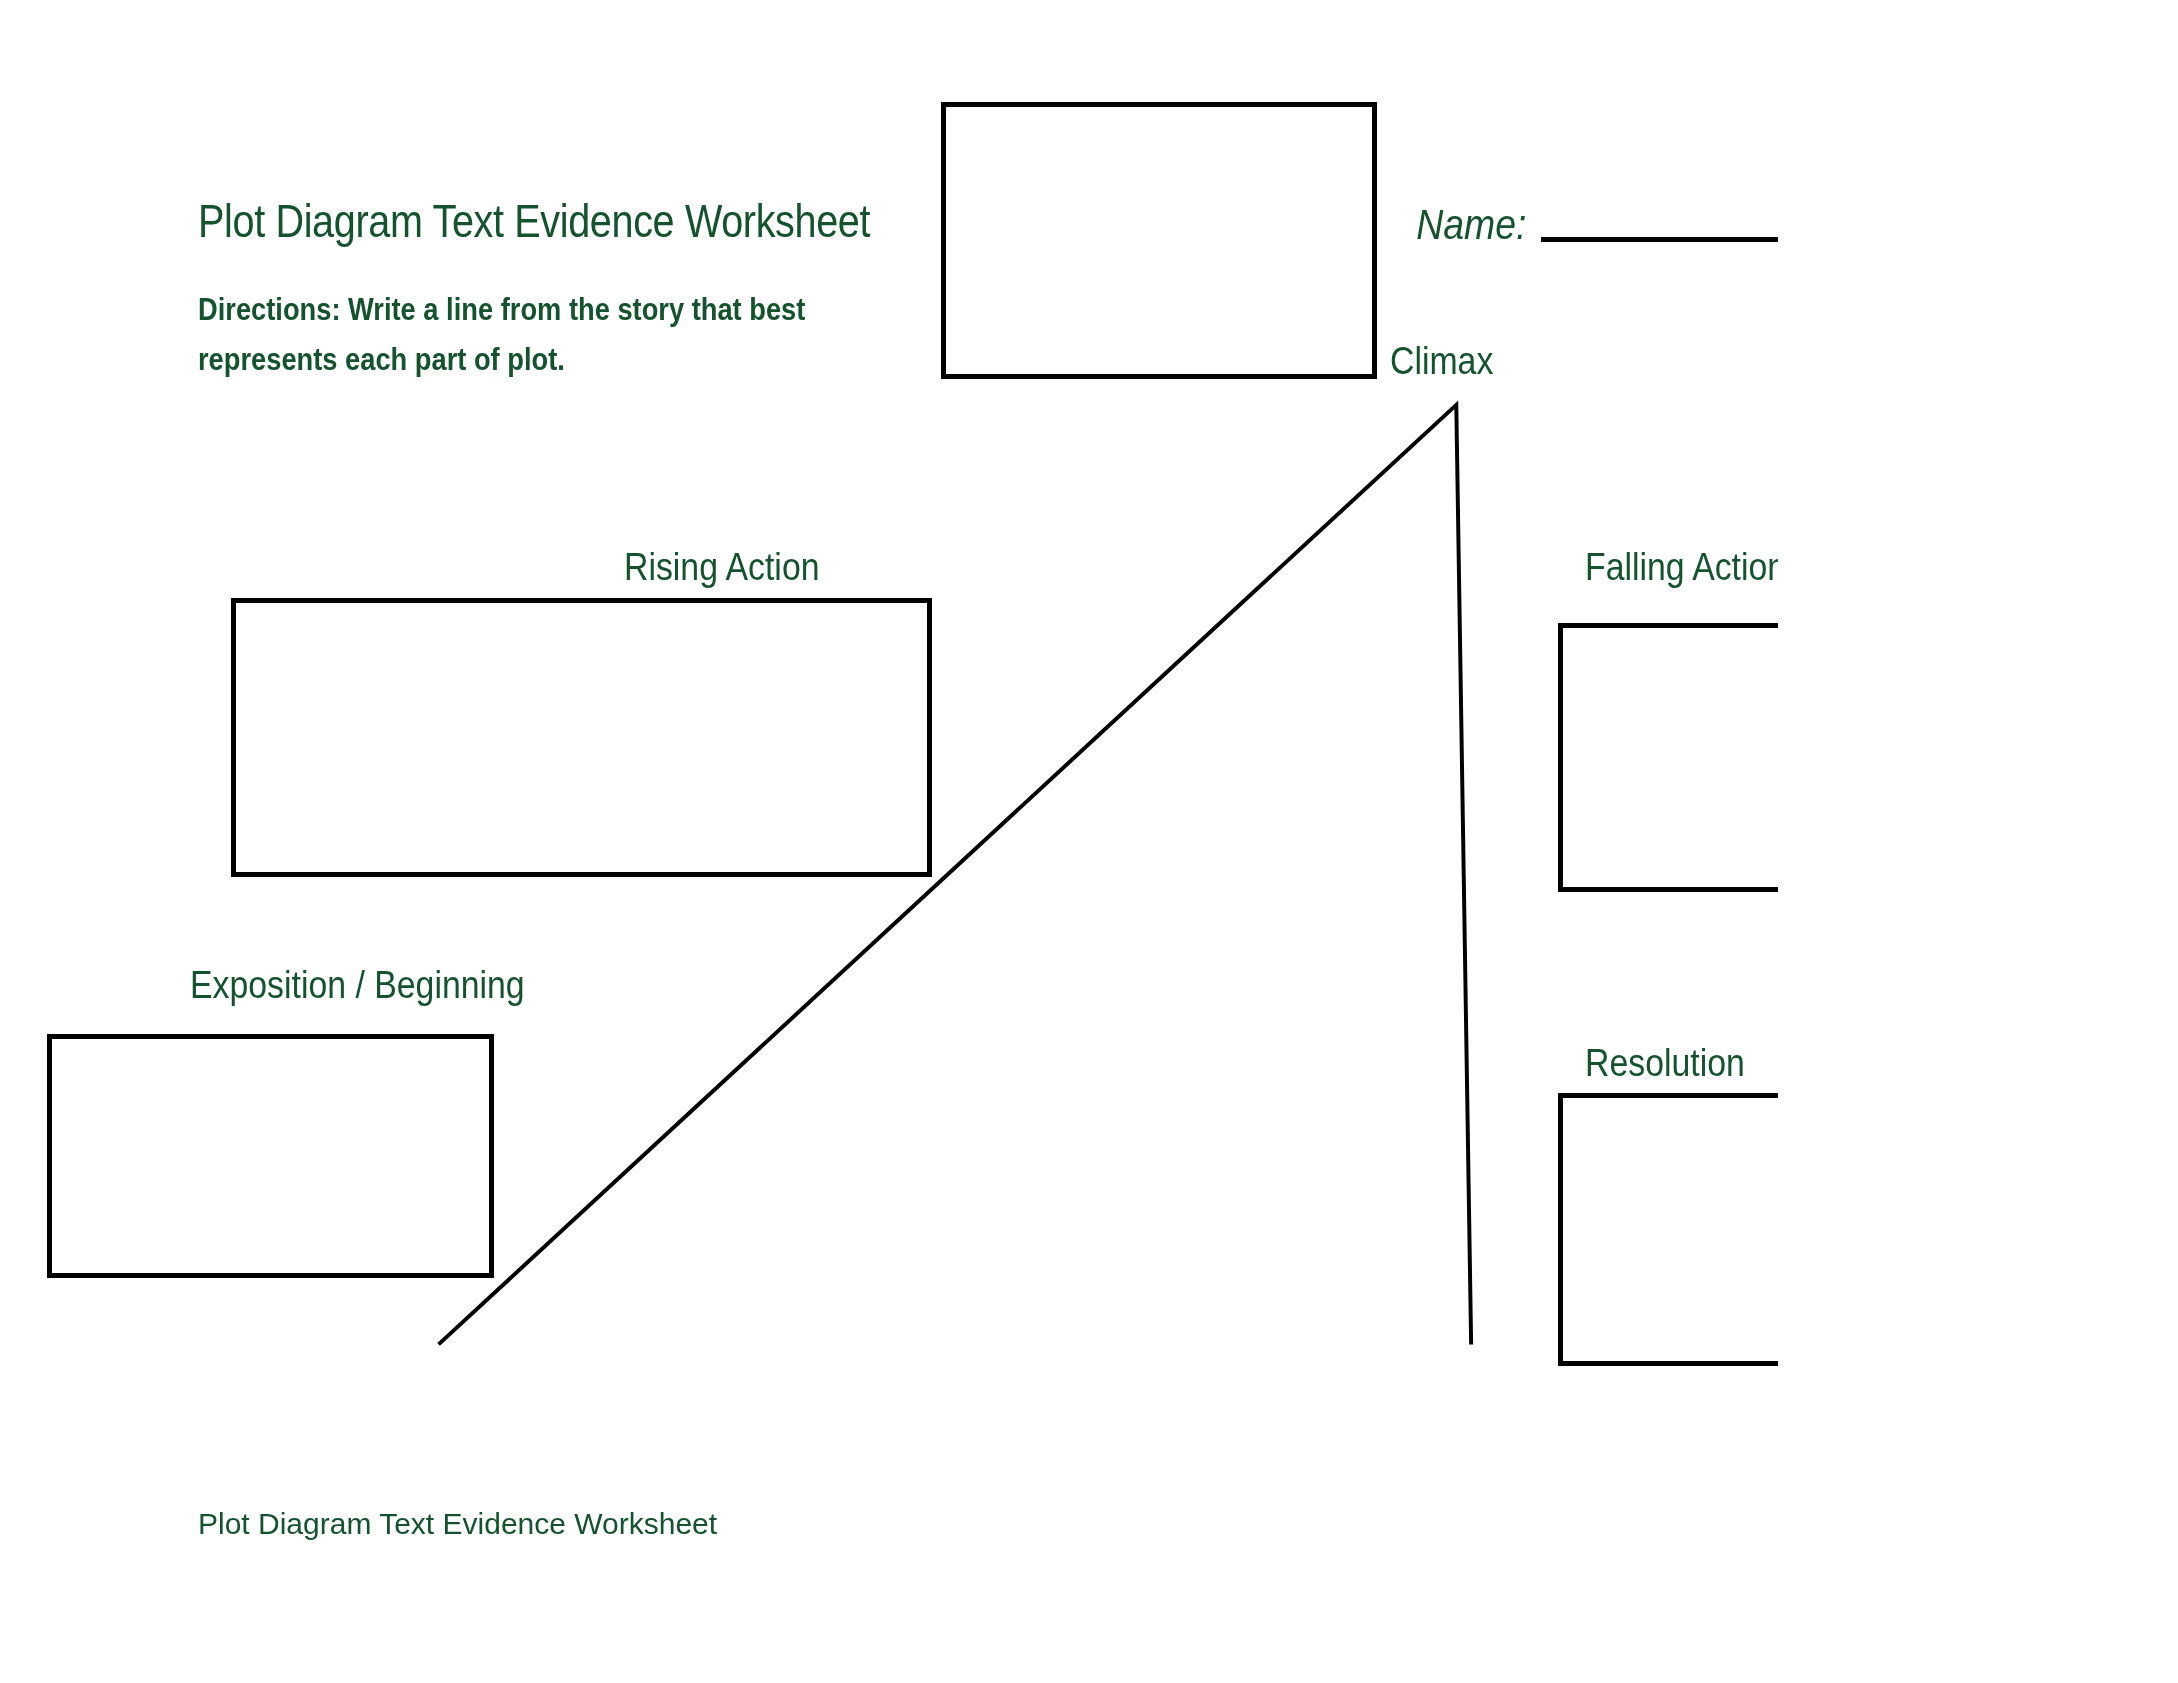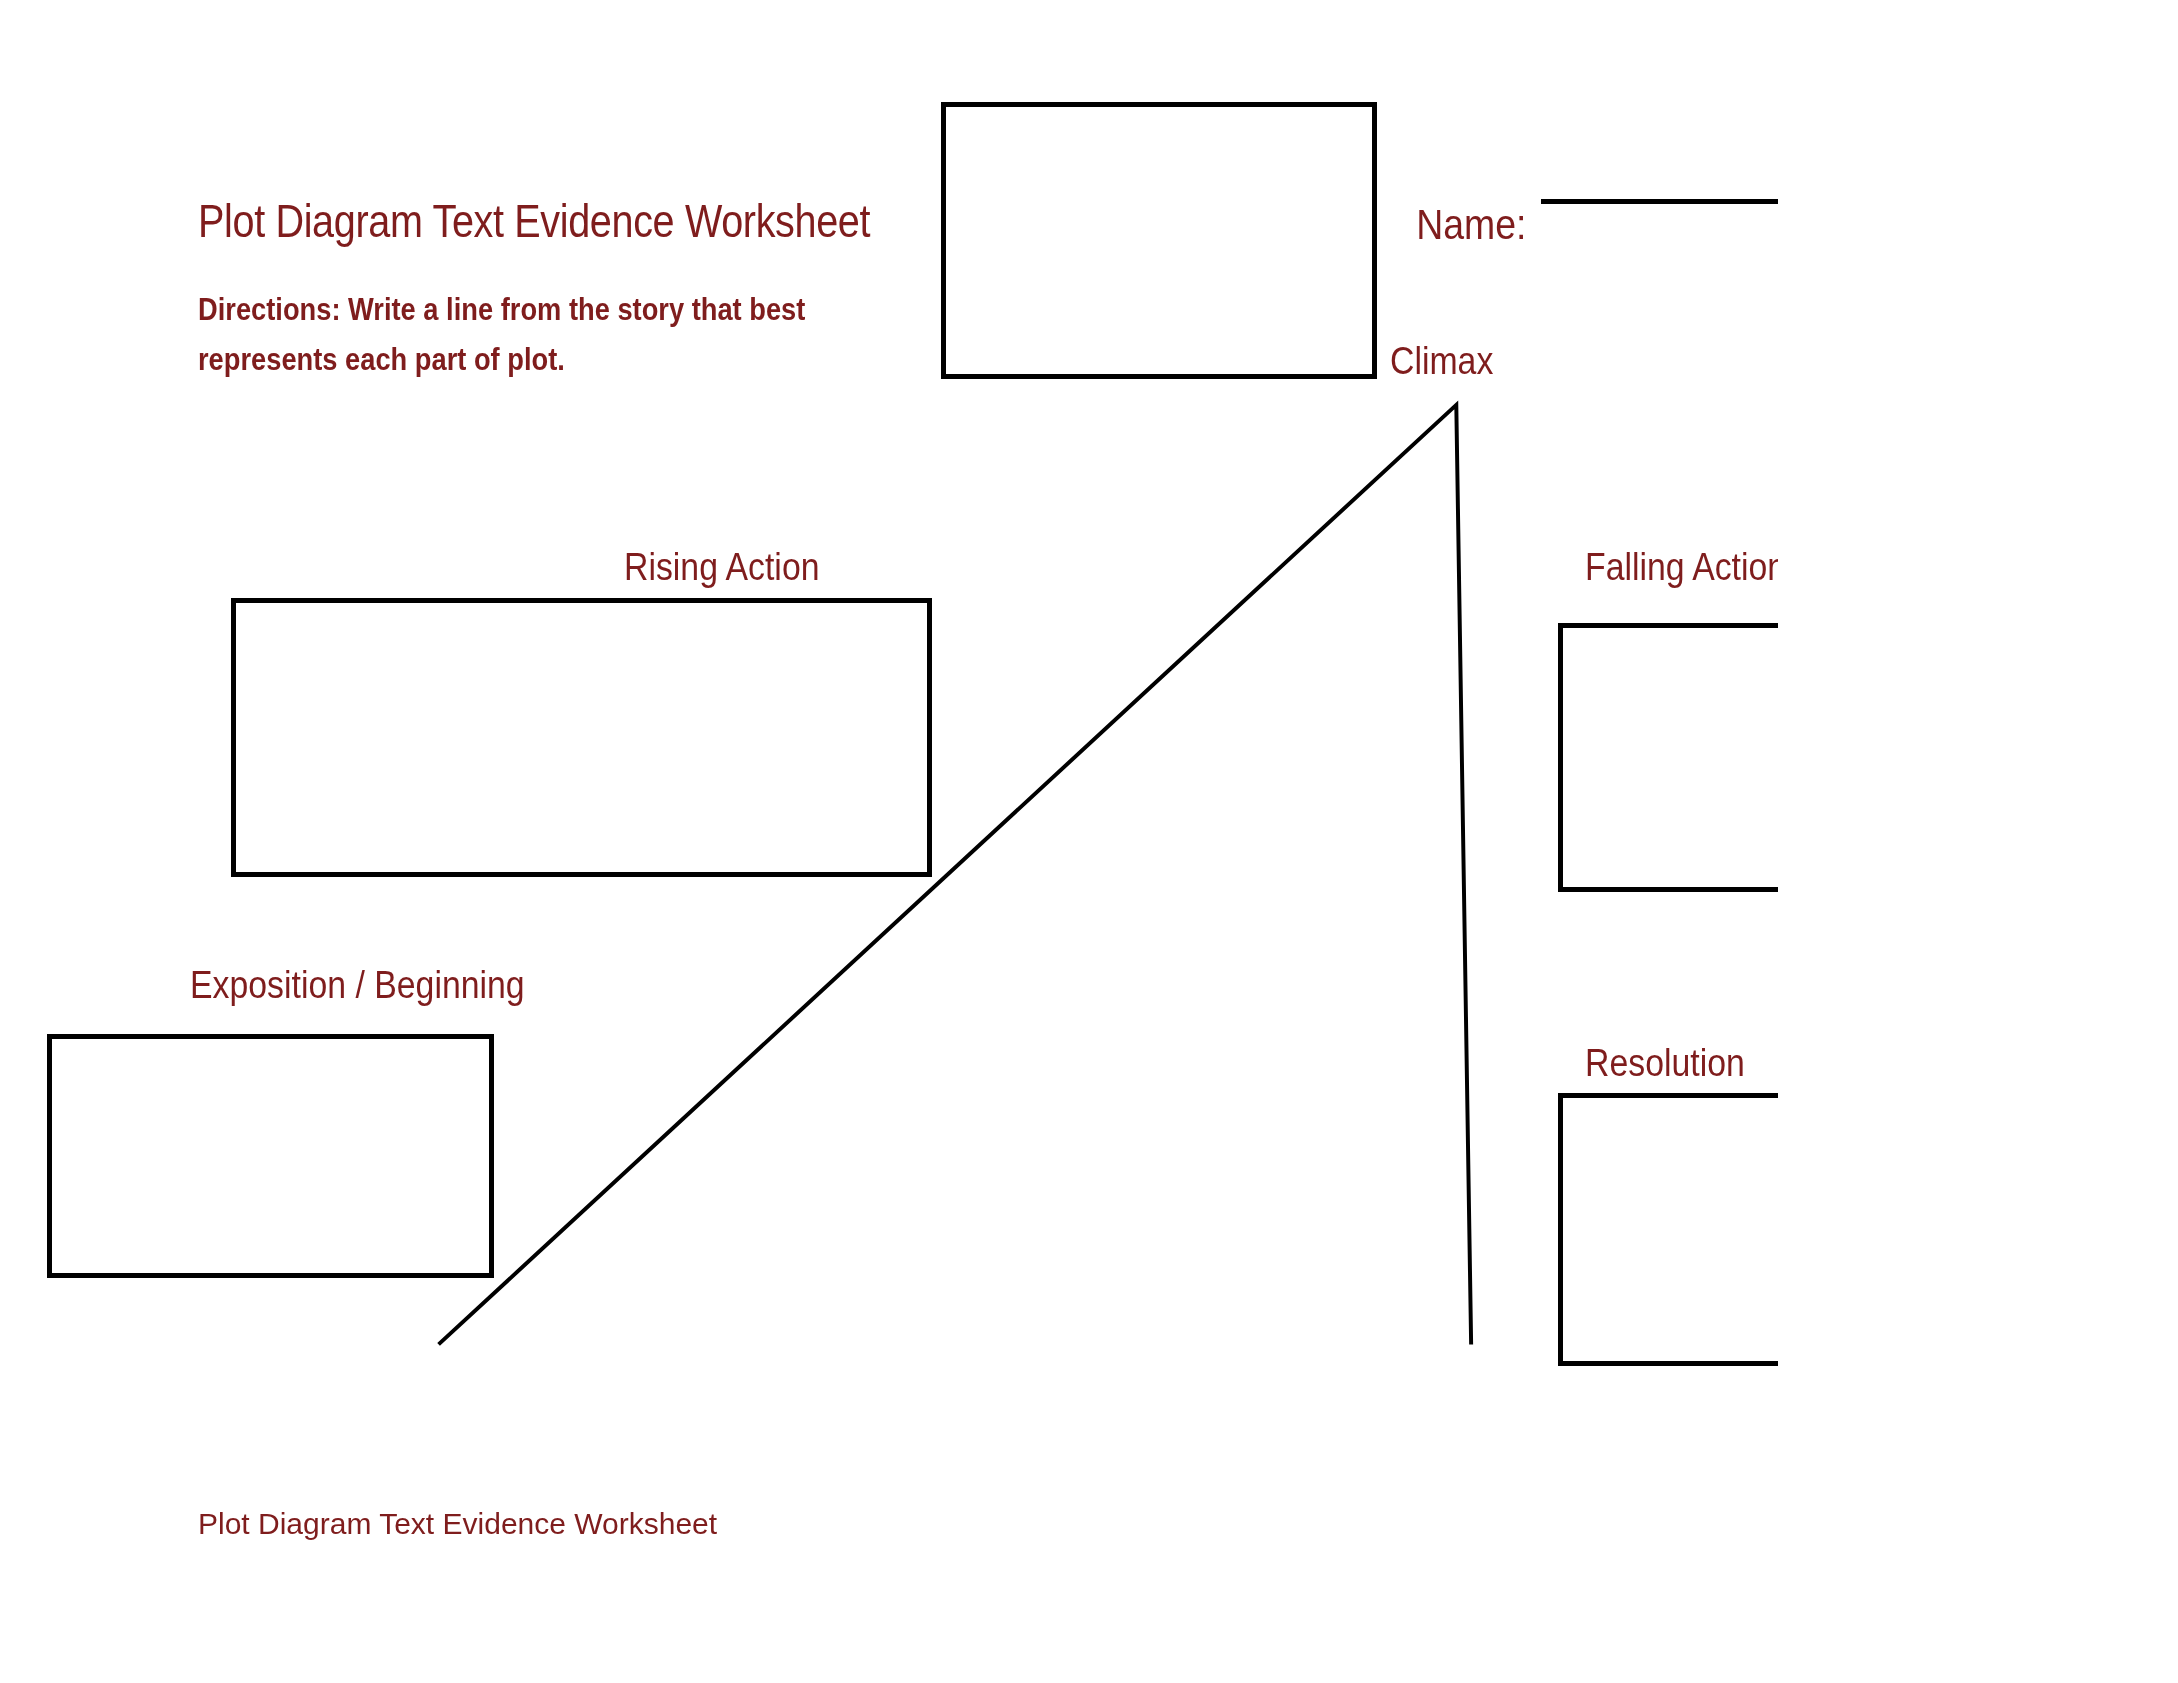--- a/index.html
+++ b/index.html
@@ -7,21 +7,21 @@
     padding: 0;
     background: #ffffff;
   }
   #page {
     position: relative;
     width: 1778px;
     height: 1683px;
     background: #ffffff;
     overflow: hidden;
     font-family: "Liberation Sans", sans-serif;
-    color: #7f1d1d;
+    color: #14532d;
   }
 
   
   .worksheet-title {
     position: absolute;
     left: 198px;
     top: 198px;
     font-size: 46px;
     font-weight: 400;
     letter-spacing: -0.4px;
@@ -40,22 +40,23 @@
     line-height: 1.62;
     transform: scaleX(0.88);
     transform-origin: left top;
   }
 
   .name-row {
     position: absolute;
     left: 1408px;
     top: 203px;
     display: flex;
-    align-items: flex-start;
+    align-items: flex-end;
     white-space: nowrap;
+    font-style: italic;
   }
   .name-label {
     font-size: 43px;
     font-weight: 400;
     transform: scaleX(0.87);
     transform-origin: left baseline;
     line-height: 1;
   }
   .name-blank {
     display: inline-block;

